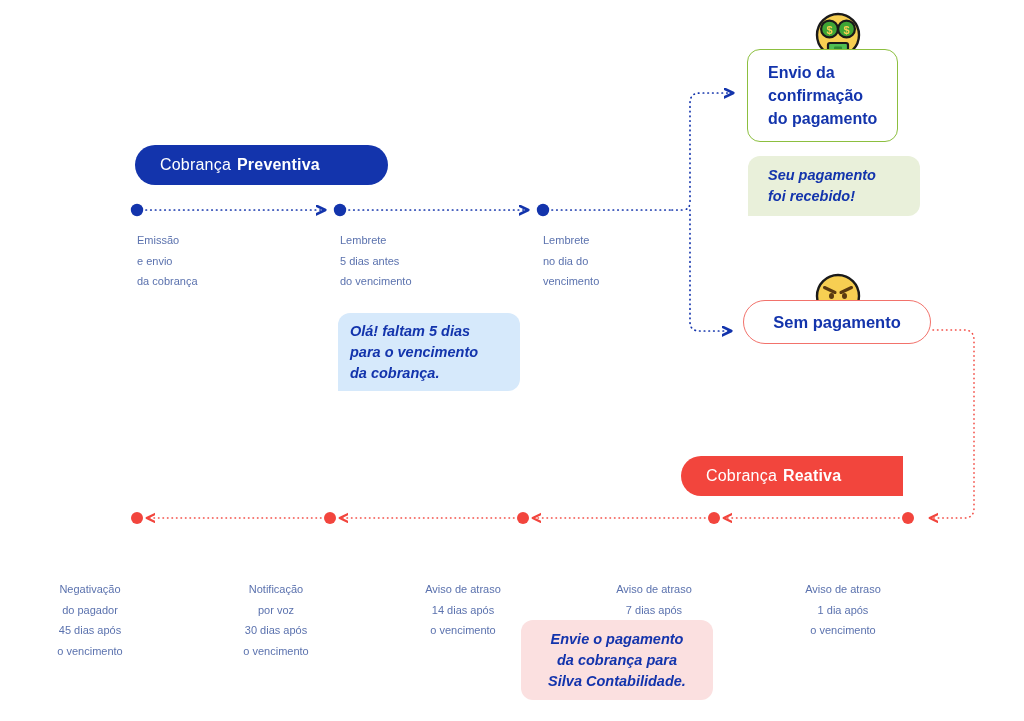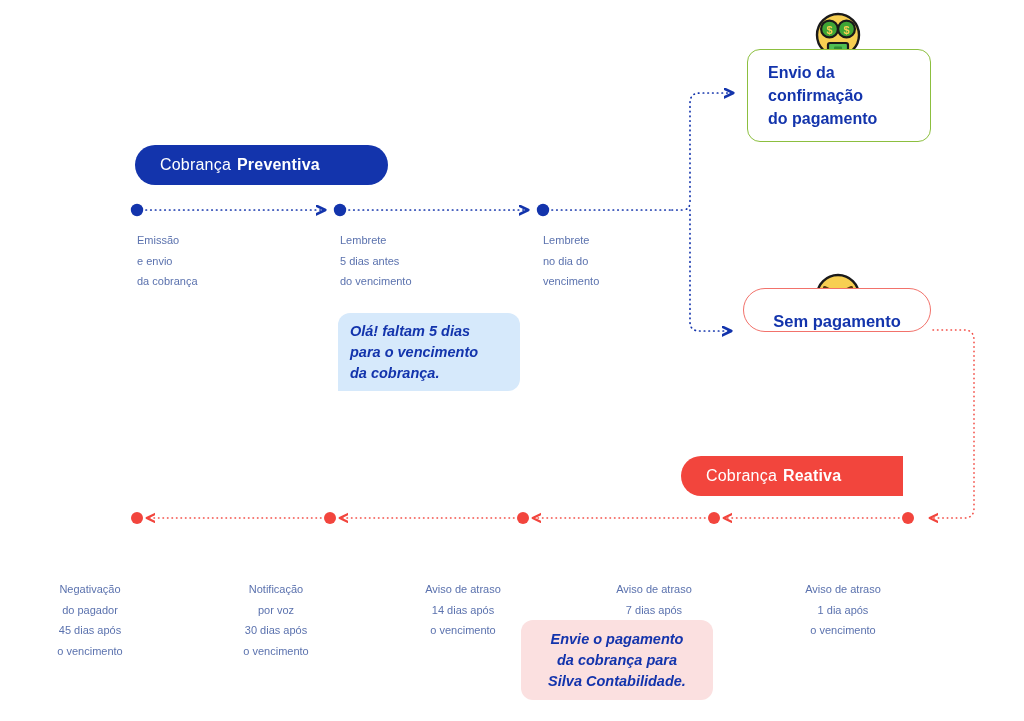--- a/index.html
+++ b/index.html
@@ -37,33 +37,32 @@
   }
   .step-top{text-align:left;}
   .step-bottom{text-align:center;transform:translateX(-50%);margin-top:39px;}
 
   
   .card{
     position:absolute;box-sizing:border-box;background:#fff;
     display:flex;align-items:center;
   }
   #card-confirmacao{
-    left:747px;top:49px;width:184px;height:93px;
+    left:747px;top:49px;width:151px;height:93px;
     border:1.6px solid #8CBF3F;border-radius:13px;
     padding-left:20px;
   }
   #card-confirmacao .card-text{
     color:#1334AC;font-size:16px;font-weight:700;line-height:23px;
     white-space:pre-line;
   }
   #card-sempagamento{
-    left:743px;top:288px;width:188px;height:44px;
+    left:743px;top:300px;width:188px;height:44px;
     border:1.6px solid #F2726B;border-radius:22px;
     justify-content:center;
-    align-items:flex-end;
   }
   #card-sempagamento .card-text{
     color:#1334AC;font-size:16.5px;font-weight:700;
   }
 
   
   .bubble{
     position:absolute;box-sizing:border-box;
     font-style:italic;font-weight:700;color:#1334AC;
     font-size:14.5px;line-height:21px;white-space:pre-line;
@@ -199,20 +198,22 @@
   <div class="card" id="card-confirmacao">
     <span class="card-text">Envio da
 confirmação
 do pagamento</span>
   </div>
 
   <div class="card" id="card-sempagamento">
     <span class="card-text">Sem pagamento</span>
   </div>
 
+  <div class="bubble" id="bubble-green">Seu pagamento
+foi recebido!</div>
   <div class="bubble" id="bubble-blue">Olá! faltam 5 dias
 para o vencimento
 da cobrança.</div>
   <div class="bubble" id="bubble-pink">Envie o pagamento
 da cobrança para
 Silva Contabilidade.</div>
 
 </div>
 
 </body></html>

